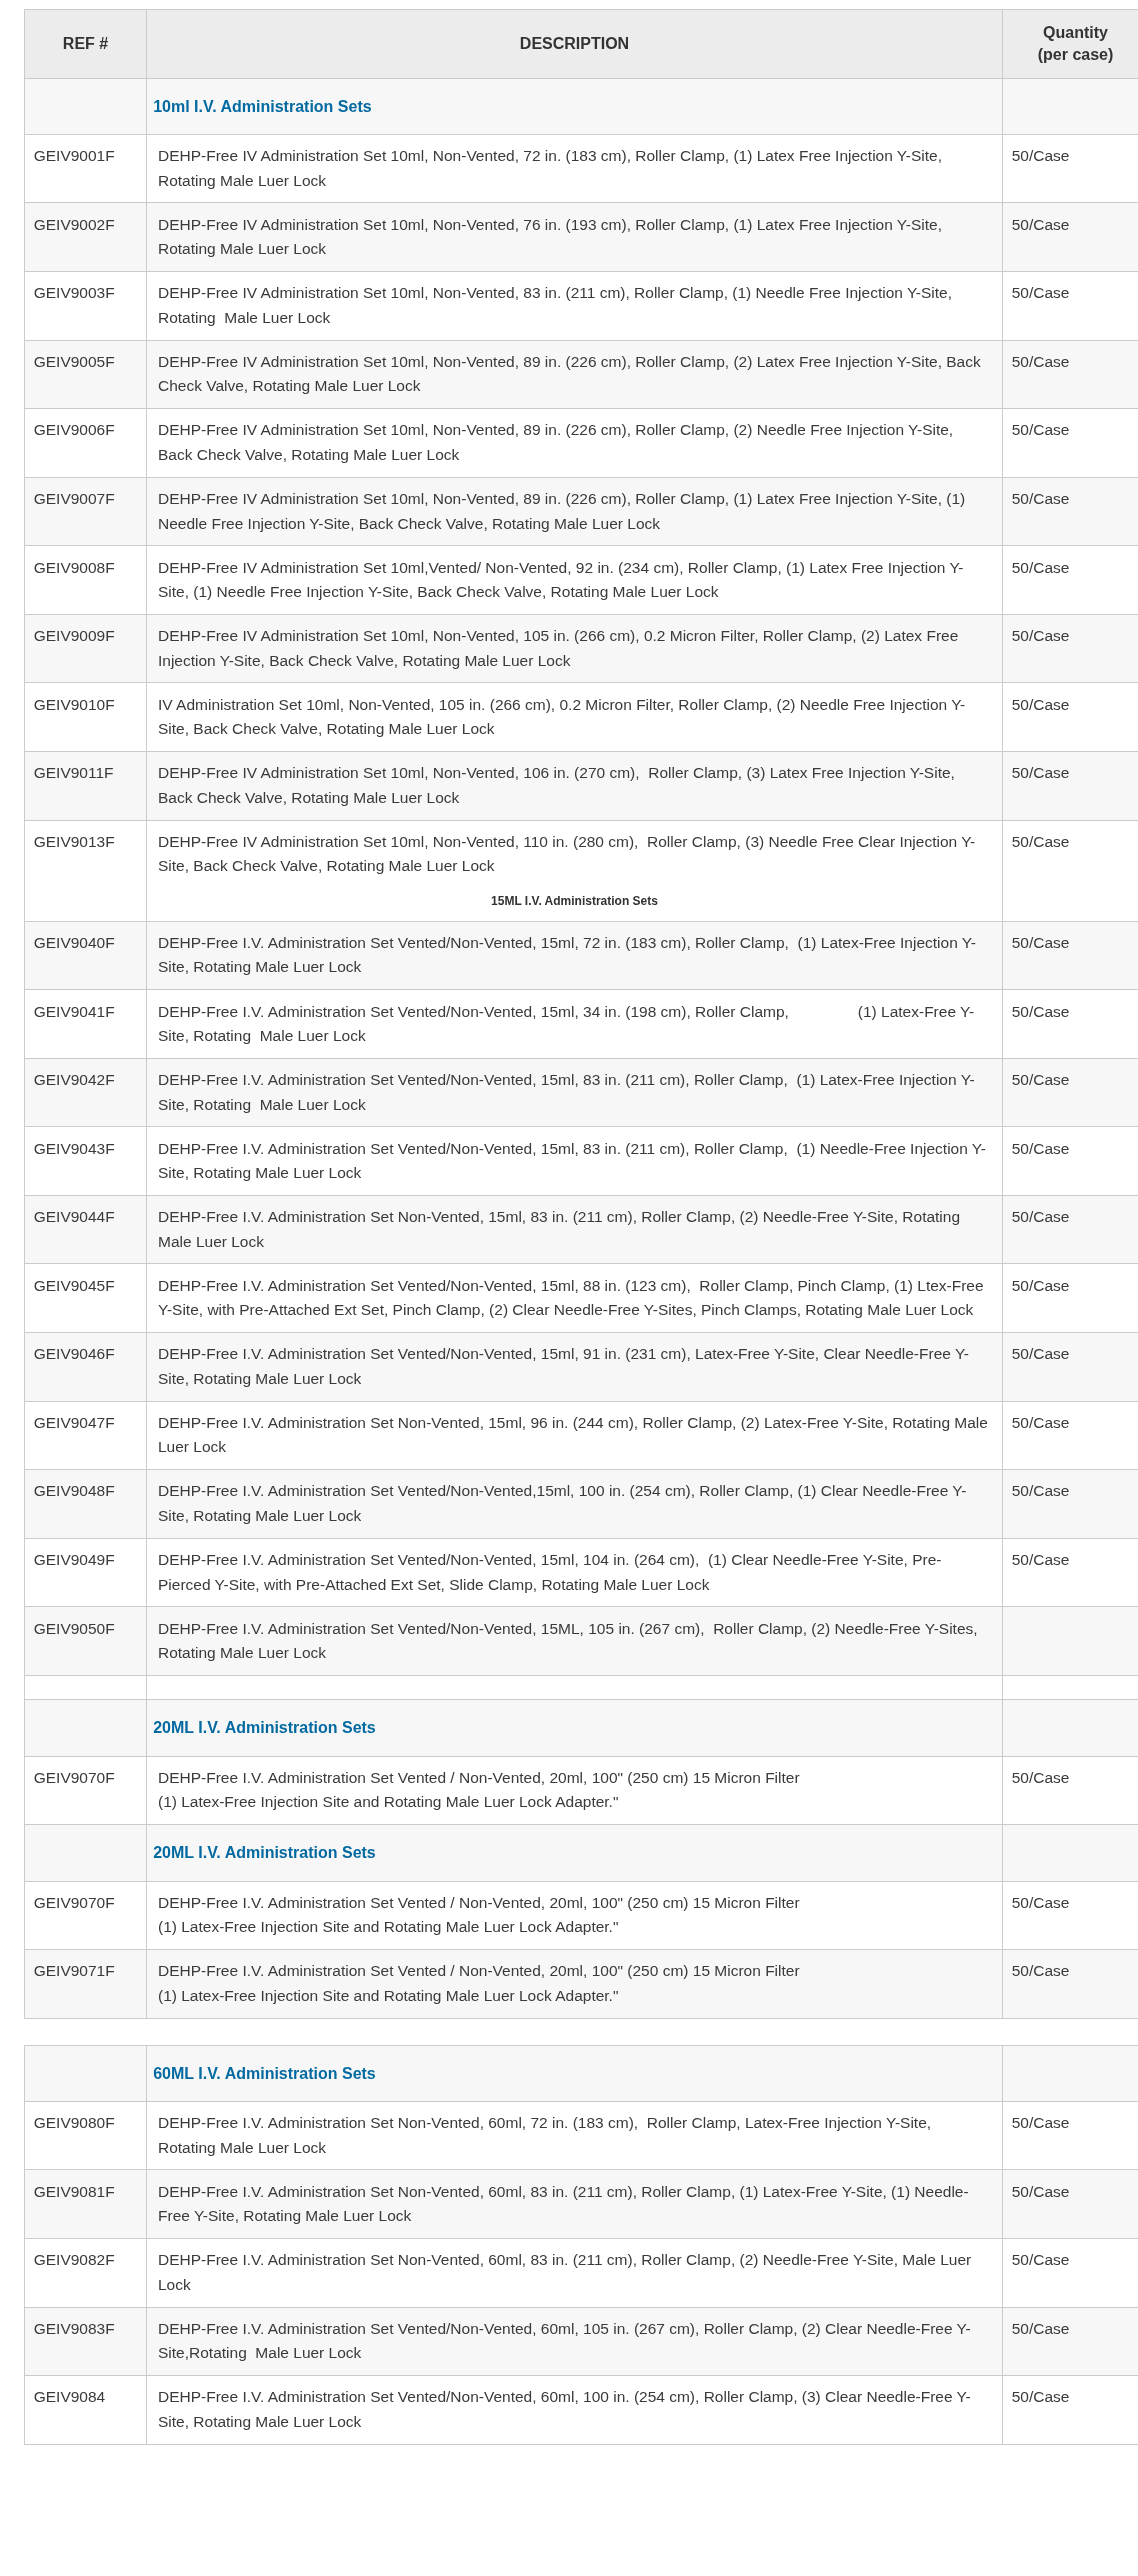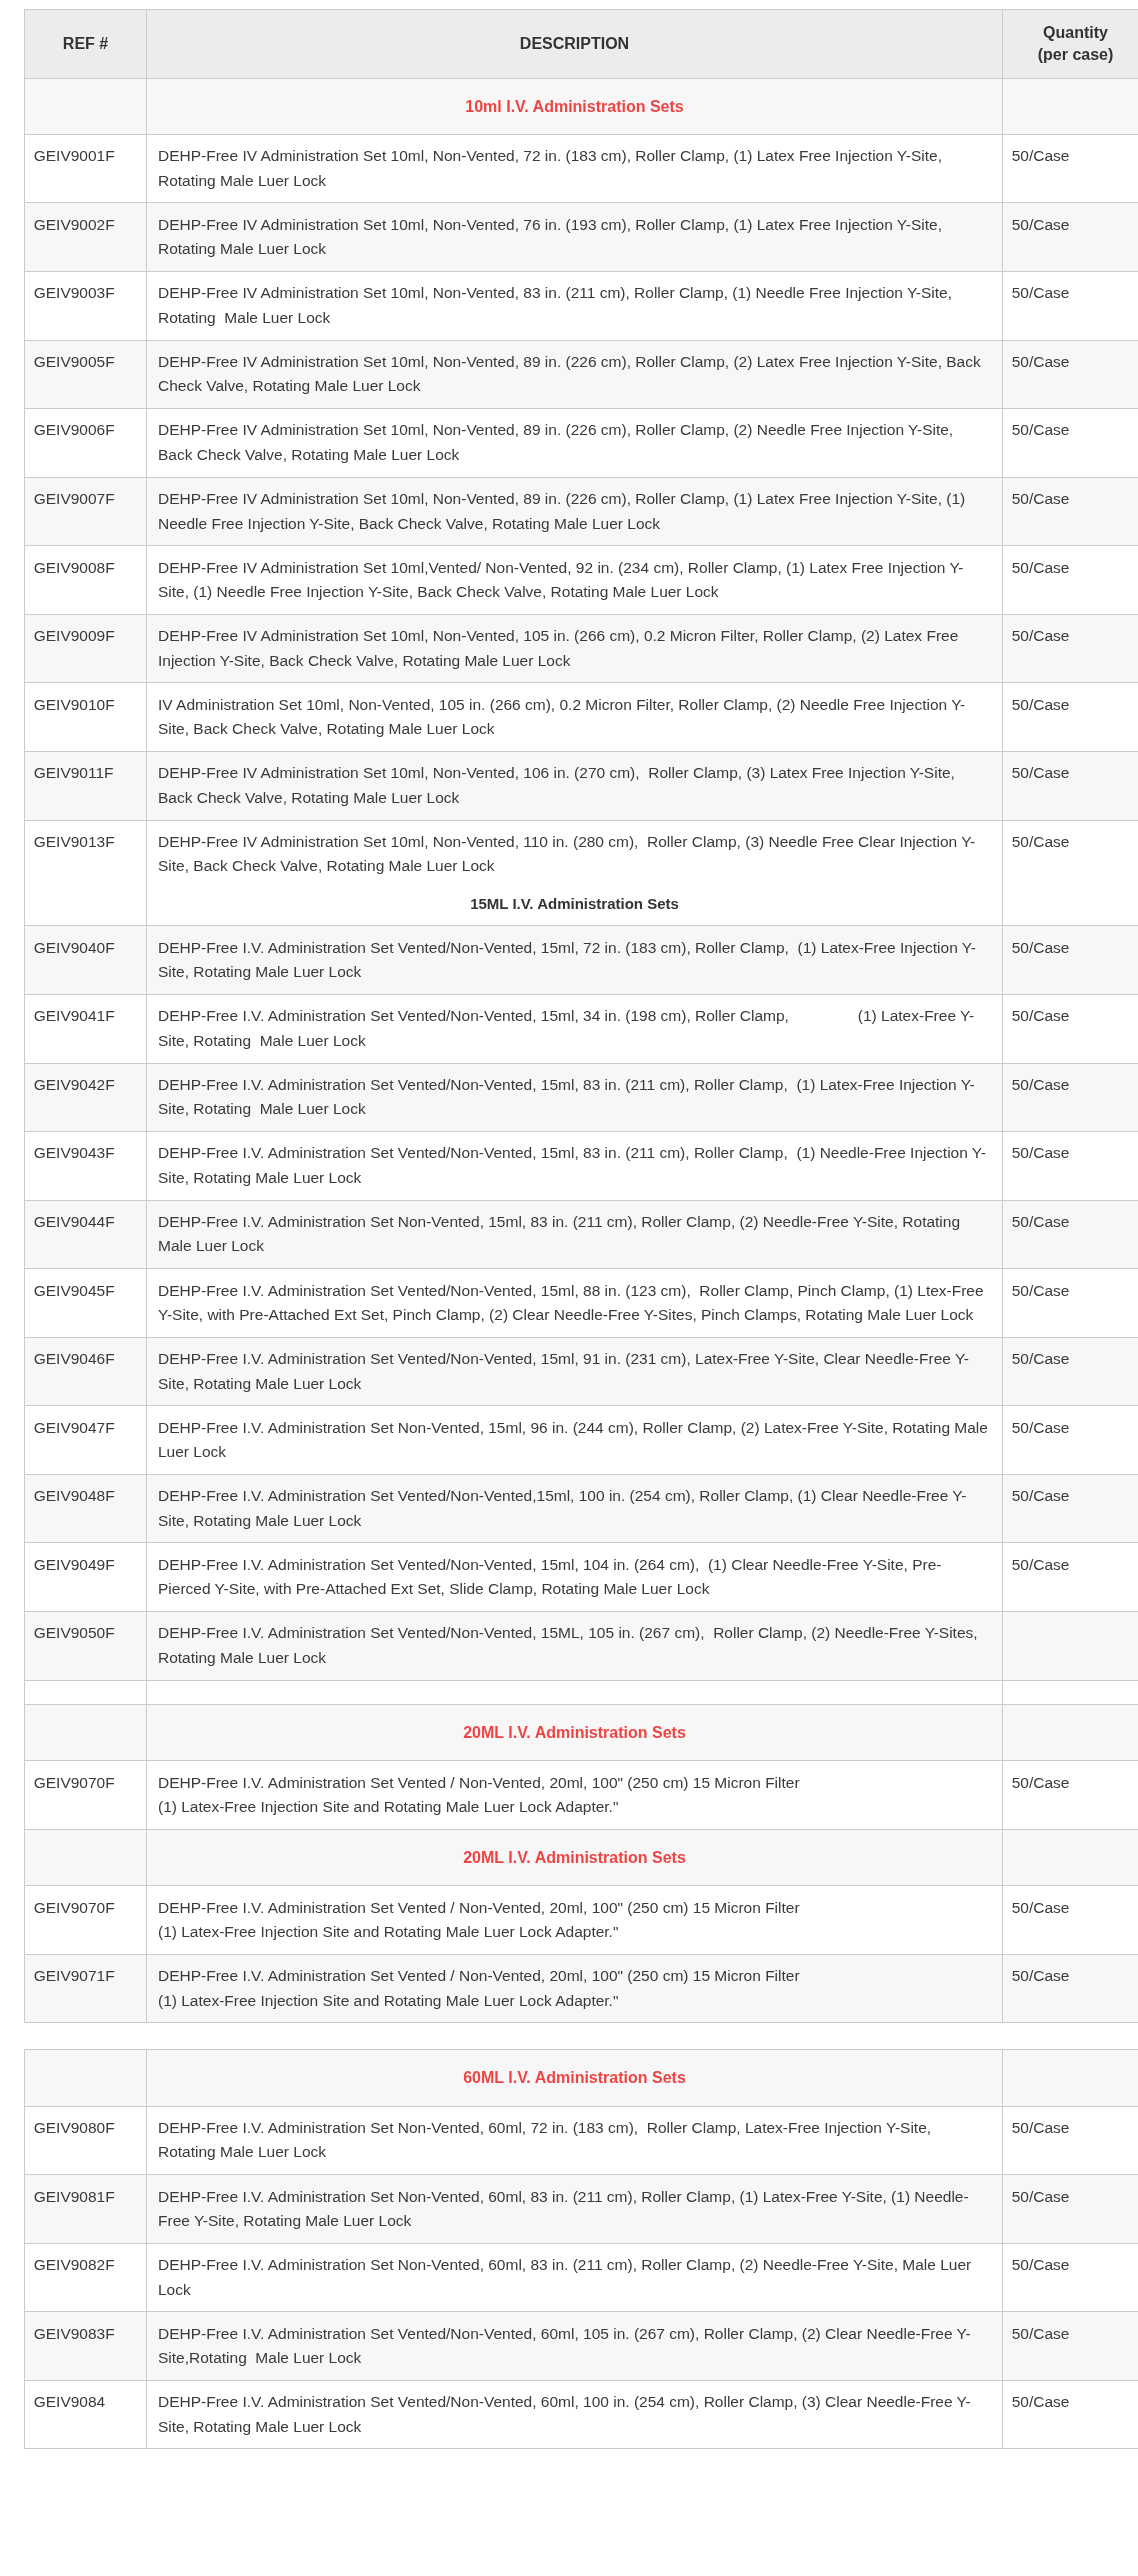--- a/index.html
+++ b/index.html
@@ -39,30 +39,30 @@
     line-height:1.58;
     padding:9.3px 11px;
   }
   tbody tr:nth-child(odd){background:#f7f7f7;}
   tbody tr:nth-child(even){background:#ffffff;}
   tr.section-row td{
     padding:15px 6.2px;
     vertical-align:middle;
   }
   .section-title{
-    text-align:center;
+    text-align:left;
     font-weight:bold;
     font-size:16px;
-    color:#ef4444;
+    color:#0369a1;
   }
   .desc-text{white-space:pre-wrap;}
   .embedded-section-title{
     text-align:center;
     font-weight:bold;
-    font-size:15px;
+    font-size:12px;
     color:#333333;
     margin-top:13.6px;
   }
   tr.spacer-row td{padding:0;height:23.6px;}
   .table-gap{height:26px;}
   .ref-cell,.qty-cell{padding:9.3px 7.4px 9.3px 8.7px;}
 </style>
 </head>
 <body>
 

